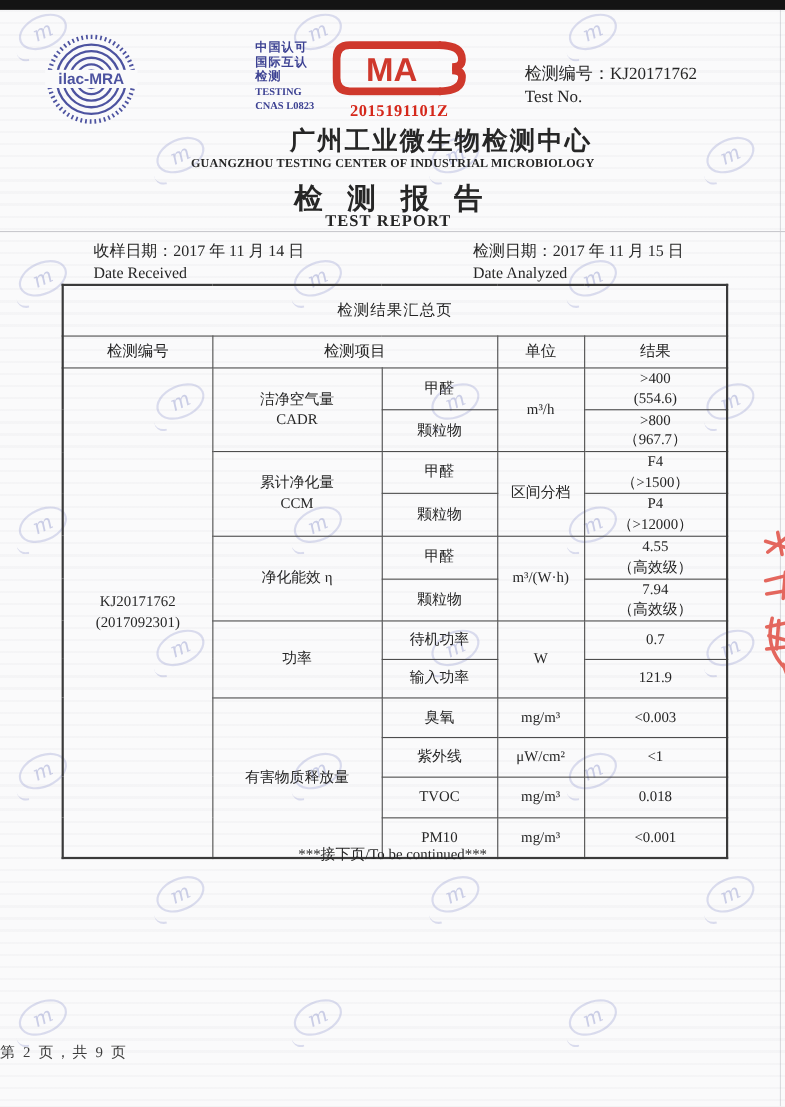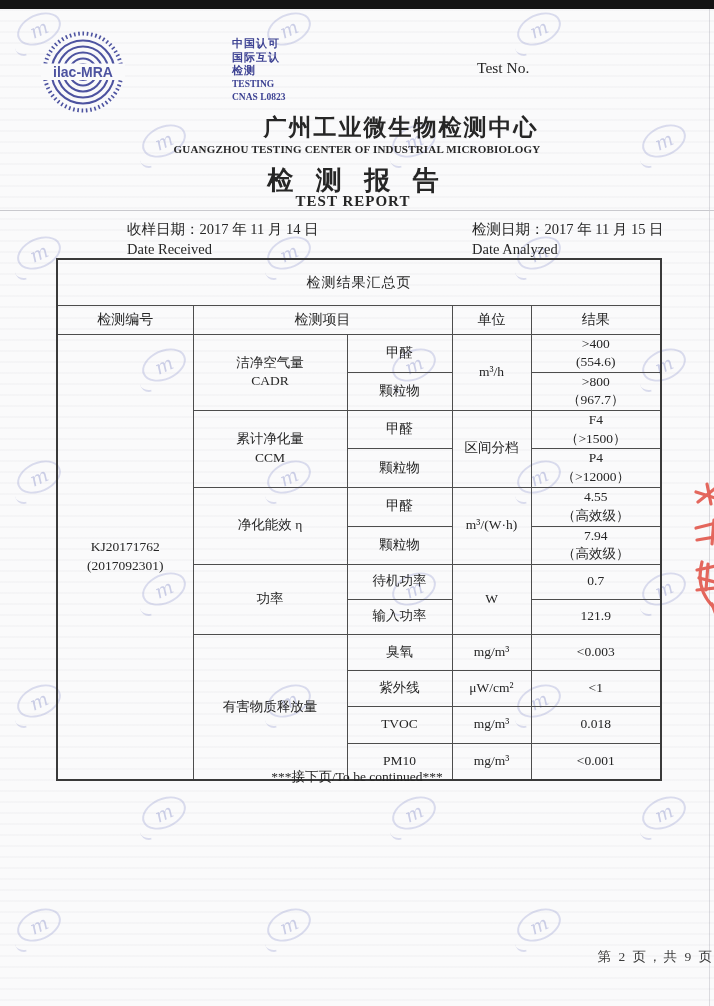--- a/index.html
+++ b/index.html
@@ -50,40 +50,40 @@
              font-size:23px; font-weight:bold; letter-spacing:2px;margin-left:44px; }
   .org-en  { position:absolute; top:143px; left:0; width:714px; text-align:center;
              font-size:11px; font-weight:bold; letter-spacing:0.2px; }
   .title-cn{ position:absolute; top:163px; left:0; width:714px; text-align:center;
              font-size:26px; font-weight:bold; letter-spacing:8px; }
   .title-en{ position:absolute; top:193px; left:0; width:706px; text-align:center;
              font-size:15px; font-weight:bold; letter-spacing:1px; }
   .header-rule { position:absolute; top:210px; left:0; width:714px; height:1px; background:#c9c9ce; }
 
   
-  .date-block { position:absolute; top:220px; font-size:14.5px; line-height:19.5px;margin-left:42px; }
+  .date-block { position:absolute; top:220px; font-size:14.5px; line-height:19.5px; }
   .date-left  { left:85px; }
   .date-right { left:430px; }
 
   
   .report-table {
     position:absolute; left:56px; top:258px; width:604px;
     border-collapse:collapse; table-layout:fixed;
     border:2px solid #3a3a3a;
   }
   .report-table th, .report-table td {
     border:1px solid #4d4d4d; text-align:center; vertical-align:middle;
     padding:0; font-weight:normal; white-space:pre-line;
   }
   .report-table td { font-size:13.5px; line-height:1.38;margin-top:48px; }
   .report-table th { font-size:14px; }
   .t-title td { font-size:14px; letter-spacing:1px; }
 
   .continued { position:absolute; top:768px; left:0; width:714px; text-align:center; font-size:13.5px; }
-  .page-num  { position:absolute; top:948px; left:0; width:714px; text-align:right;
+  .page-num  { position:absolute; top:948px; left:0; width:714px; text-align:left;
                font-size:13.5px; letter-spacing:2px; color:#3c3c3c; }
 
   
   .red-stamp { position:absolute; right:0; top:480px; width:24px; height:148px; overflow:hidden; }
 </style>
 </head>
 <body>
 
 <div class="canvas">
 
@@ -136,22 +136,32 @@
 
 
   <div class="accred">
     <div class="cn">中国认可</div>
     <div class="cn">国际互认</div>
     <div class="cn">检测</div>
     <div class="en">TESTING</div>
     <div class="en">CNAS L0823</div>
   </div>
 
+  <div class="cma">
+    <svg width="124" height="50" viewBox="0 0 124 50">
+      <path d="M100,4 H17 Q5,4 5,16 V34 Q5,46 17,46 H100" fill="none" stroke="#cf382c" stroke-width="7"></path>
+      <path d="M98,4  Q119,4 119,17 Q119,24 110,24" fill="none" stroke="#cf382c" stroke-width="7"></path>
+      <path d="M98,46 Q119,46 119,33 Q119,27 110,27" fill="none" stroke="#cf382c" stroke-width="7"></path>
+      <text x="55" y="37" text-anchor="middle" font-size="30" font-weight="bold" fill="#cf382c" font-family="'Liberation Sans', sans-serif">MA</text>
+    </svg>
+    <div class="cma-num">2015191101Z</div>
+  </div>
 
   <div class="report-no">
+    <div>检测编号：KJ20171762</div>
     <div>Test No.</div>
   </div>
 
   <div class="org-cn">广州工业微生物检测中心</div>
   <div class="org-en">GUANGZHOU TESTING CENTER OF INDUSTRIAL MICROBIOLOGY</div>
   <div class="title-cn">检 测 报 告</div>
   <div class="title-en">TEST REPORT</div>
   <div class="header-rule"></div>
 
   <div class="date-block date-left">

